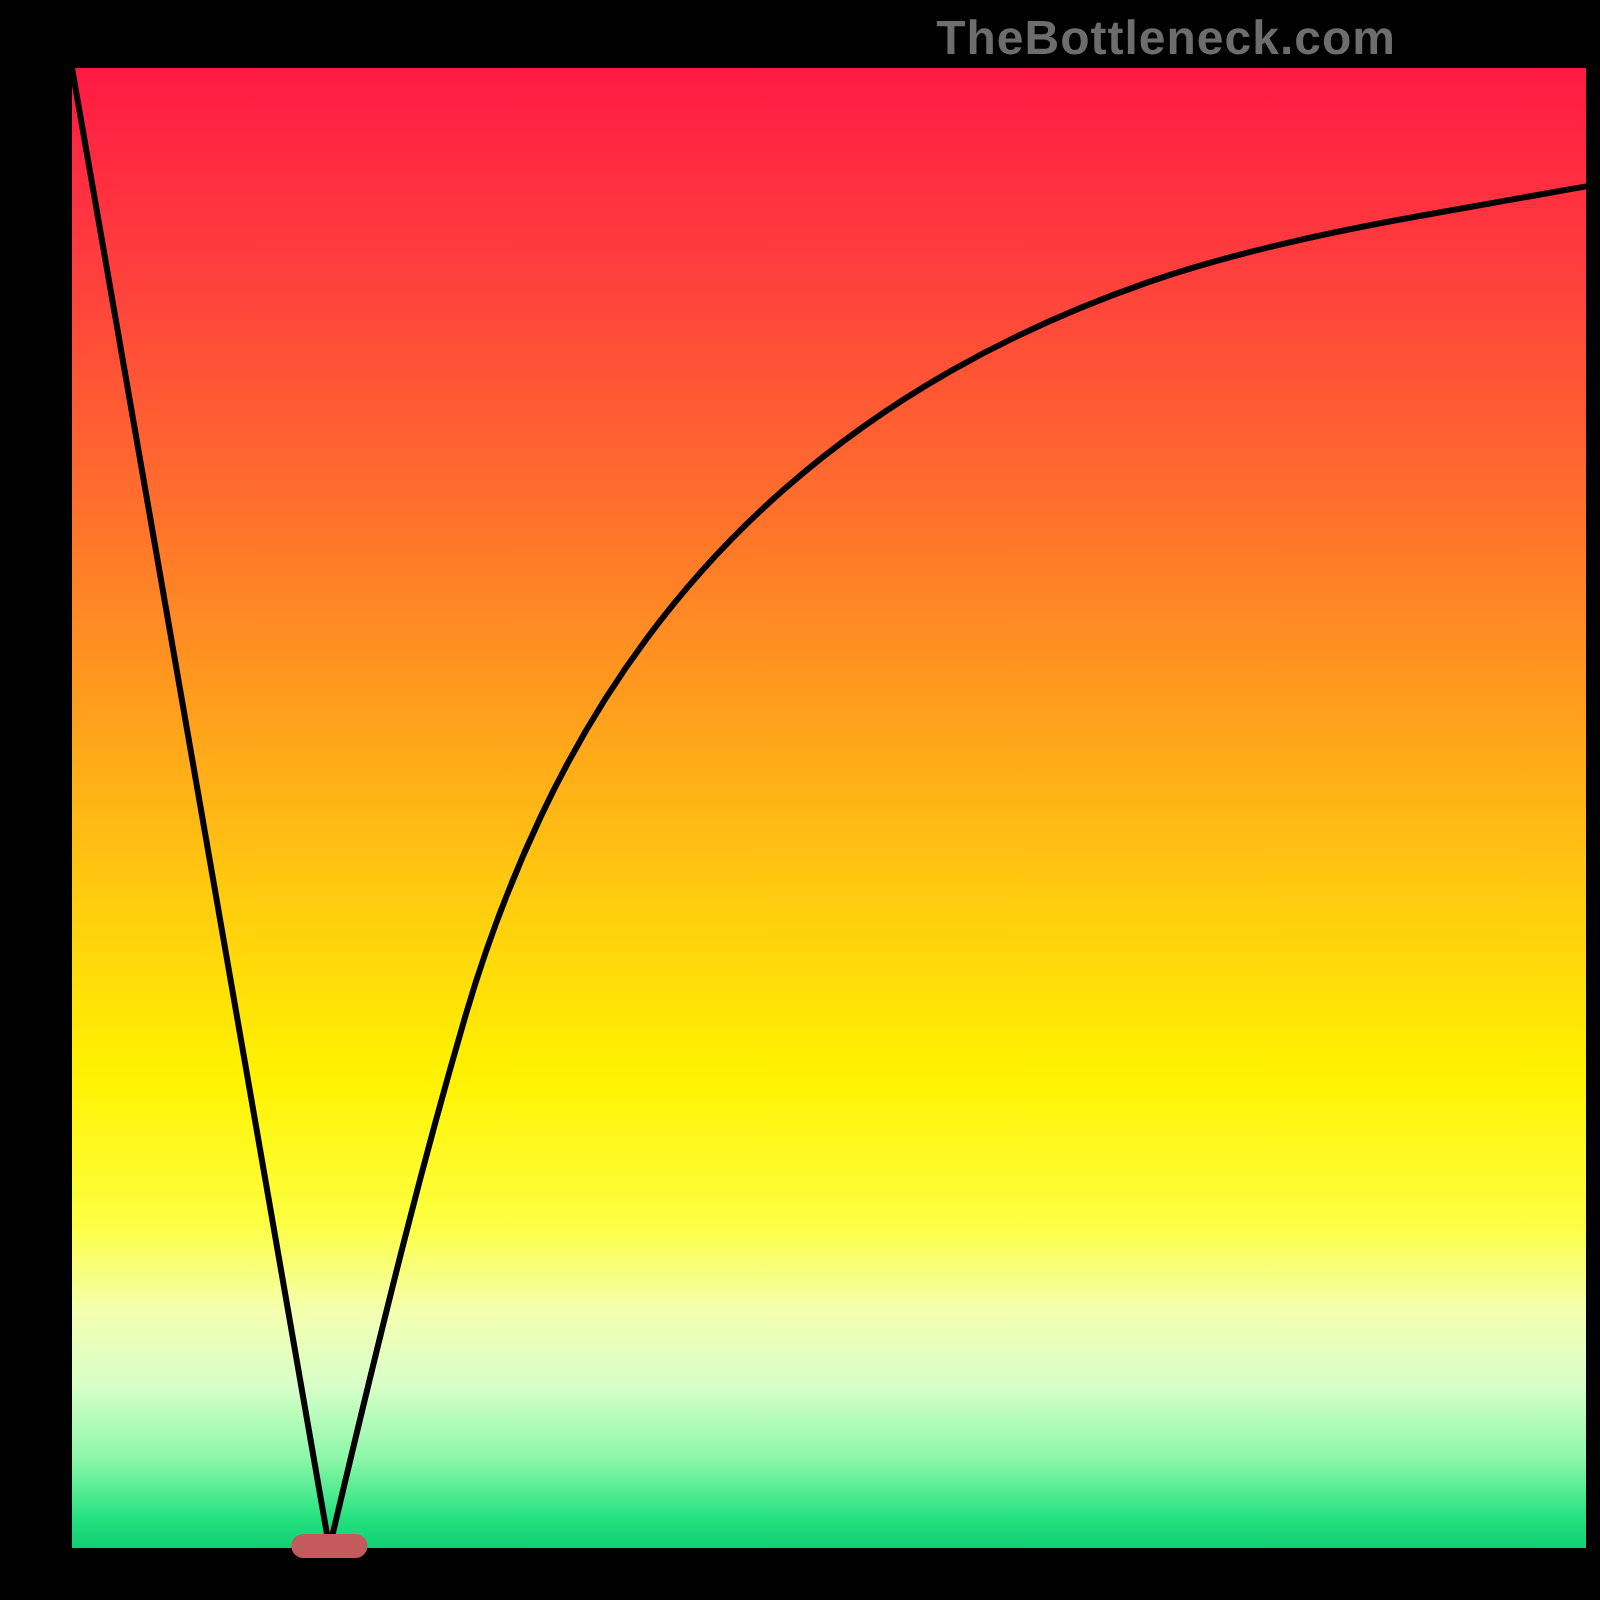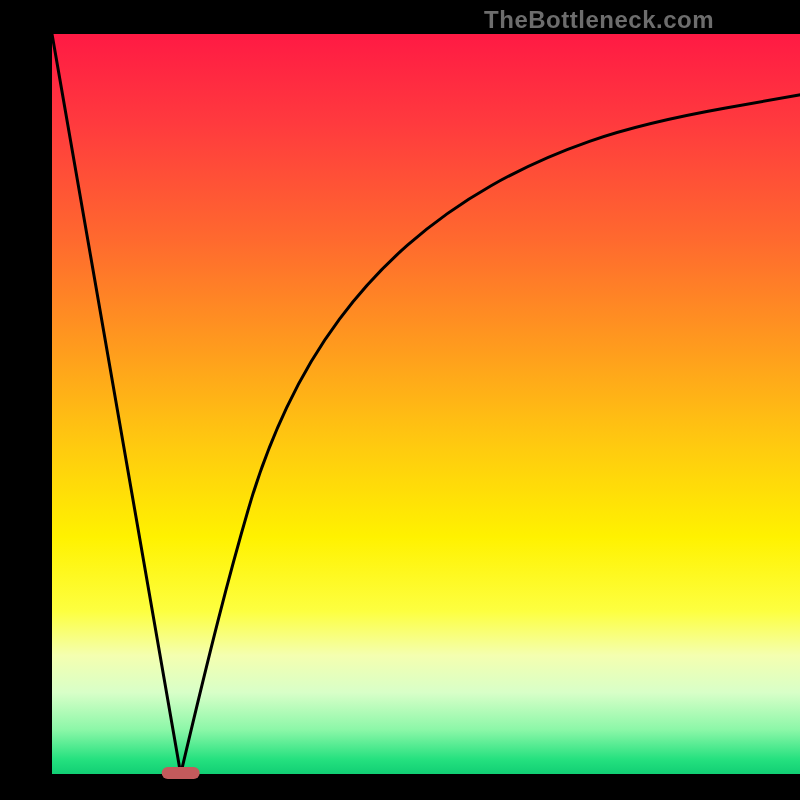--- a/index.html
+++ b/index.html
@@ -6,21 +6,21 @@
     margin: 0;
     padding: 0;
     width: 800px;
     height: 800px;
     background: #000;
     overflow: hidden;
   }
   .frame {
     position: absolute;
     top: 0;
-    left: 16px;
+    left: 0;
     width: 708px;
     height: 800px;
     background: #000;
   }
   .plot-area {
     position: absolute;
     background: linear-gradient(to bottom,
       #ff1a44 0%,
       #ff3a3e 12%,
       #ff6a2e 28%,

